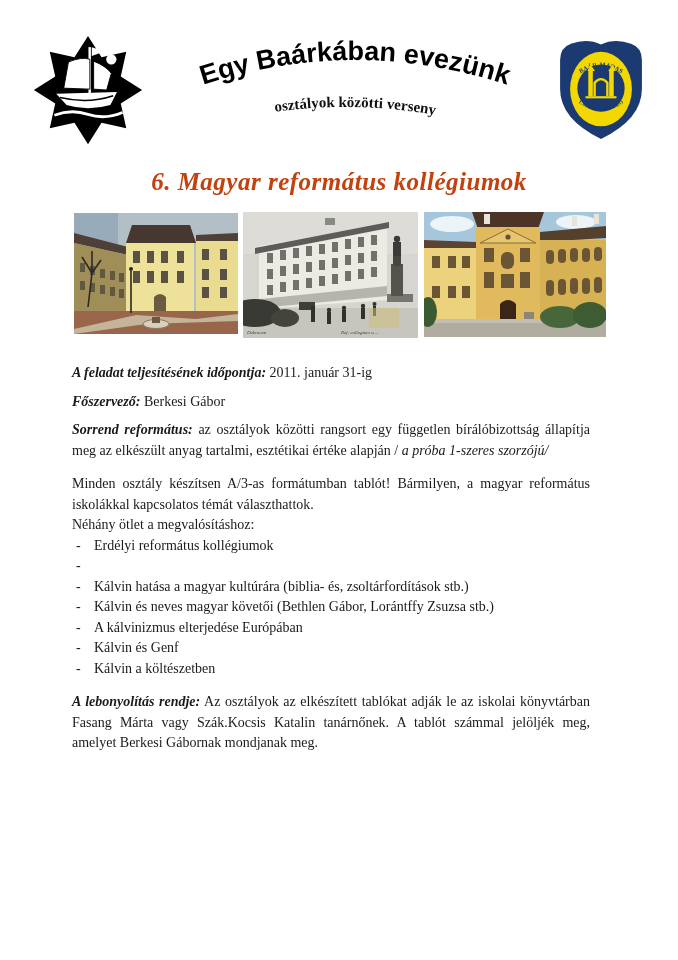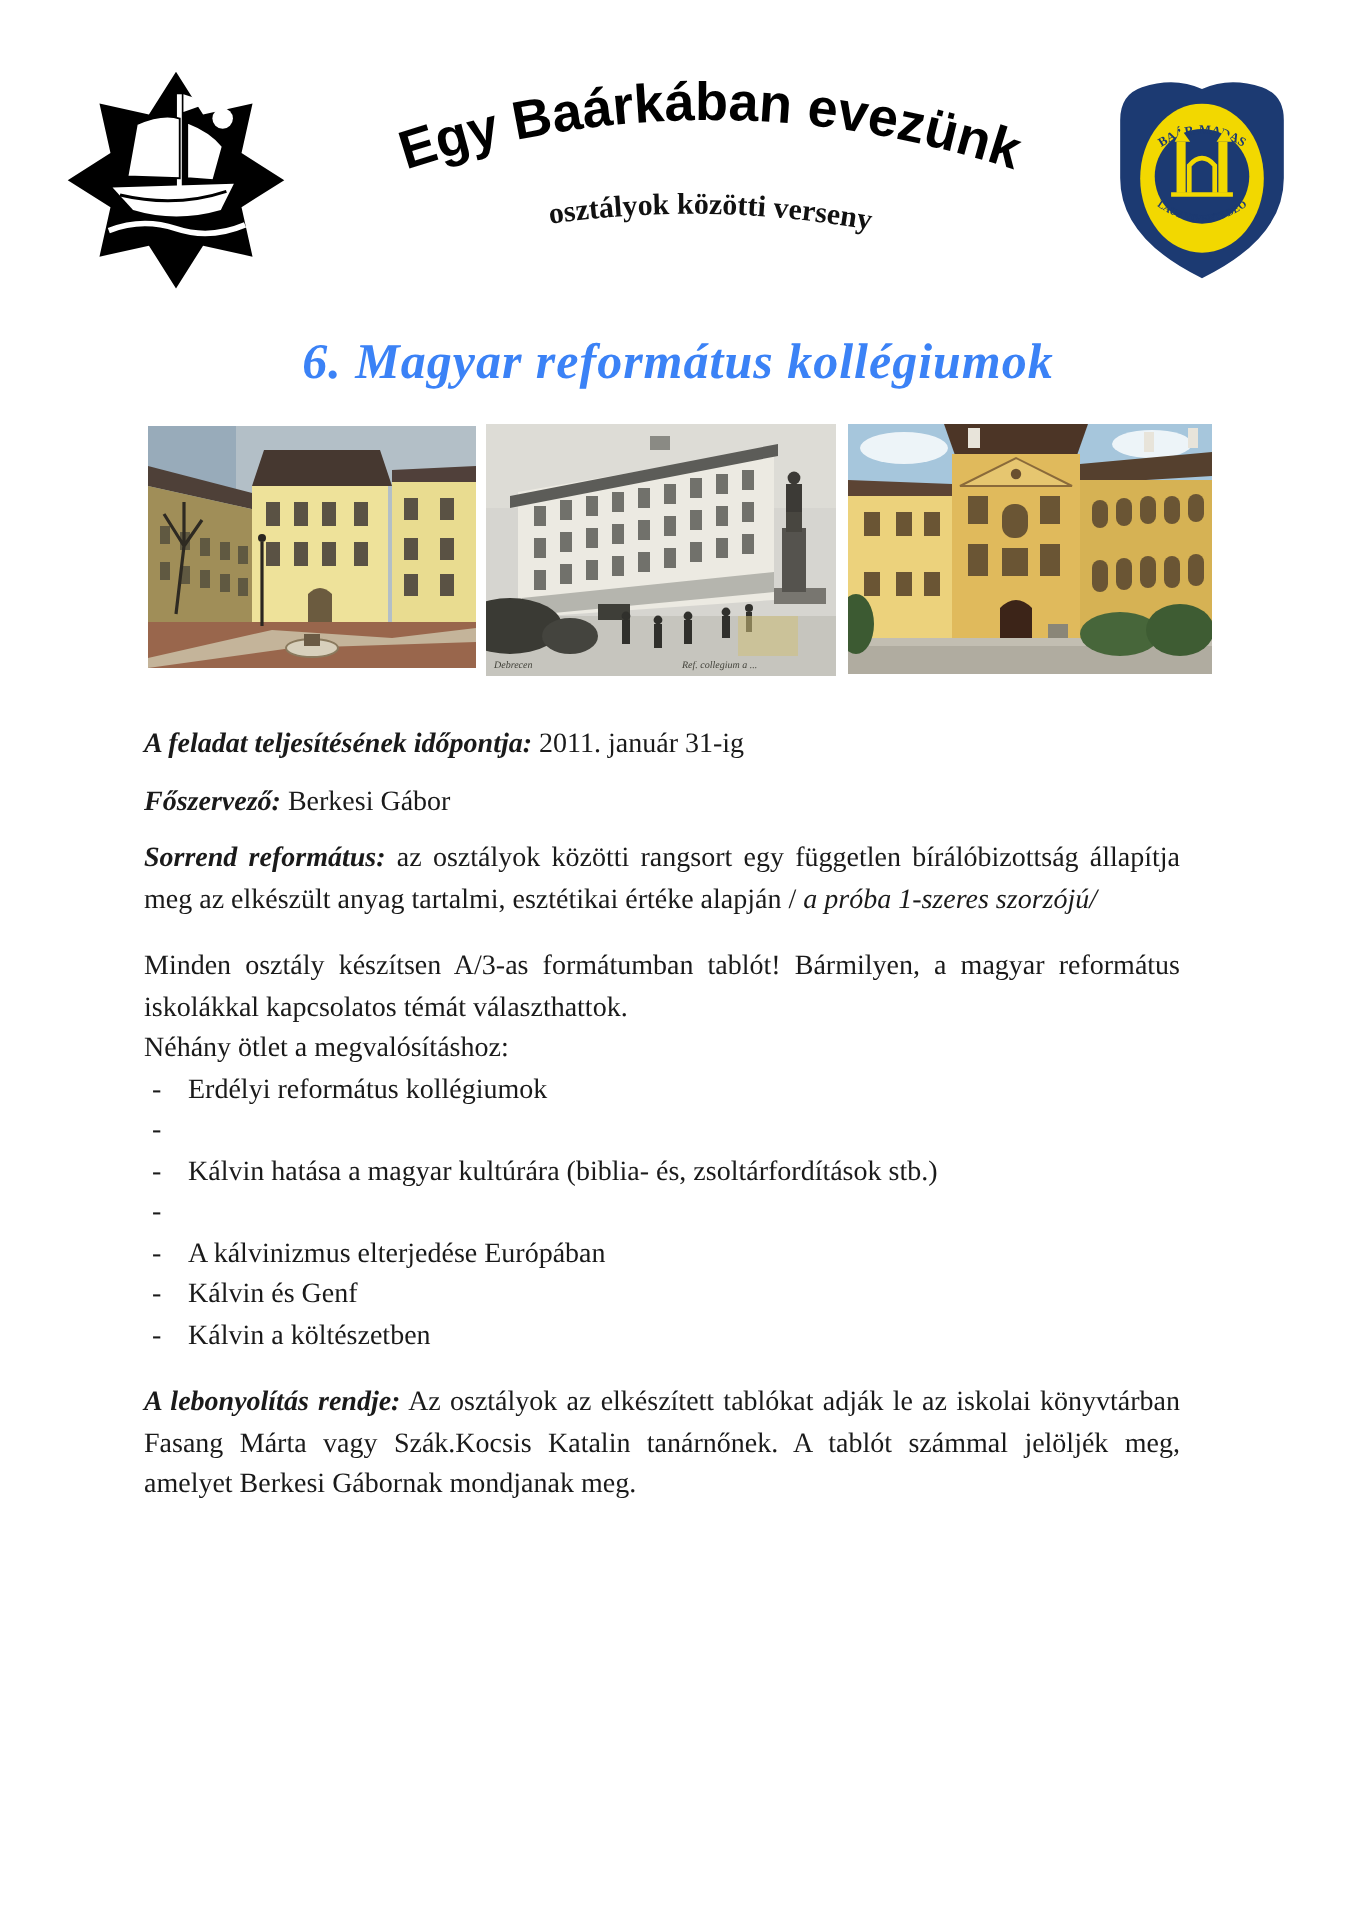--- a/index.html
+++ b/index.html
@@ -15,21 +15,21 @@
   .star-logo{position:absolute;left:32px;top:28px;width:112px;height:126px;}
   .arc-banner{position:absolute;left:150px;top:12px;width:410px;height:112px;}
   .arc-main{font-family:"Liberation Sans", sans-serif;font-weight:bold;font-size:27px;fill:#000;}
   .arc-sub{font-family:"Liberation Serif", serif;font-weight:bold;font-size:15px;fill:#111;}
   .crest{position:absolute;left:551px;top:34px;width:100px;height:112px;}
   .crest-txt{font-family:"Liberation Serif", serif;font-weight:bold;}
   
   .doc-title{
     position:absolute;left:0;top:168px;width:100%;
     text-align:center;font-size:25px;font-weight:bold;font-style:italic;
-    letter-spacing:0.5px;color:#3b82f6;
+    letter-spacing:0.5px;color:#c2410c;
   }
   
   .photo{position:absolute;display:block;}
   .photo-left{left:74px;top:213px;width:164px;height:121px;}
   .photo-mid{left:243px;top:212px;width:175px;height:126px;}
   .photo-right{left:424px;top:212px;width:182px;height:125px;}
   
   .doc-body{
     position:absolute;left:72px;top:363px;width:534px;
     font-size:14px;line-height:20.5px;
@@ -272,20 +272,21 @@
         </li>
       <li>
           <span class="dash">-</span>
         </li>
       <li>
           <span class="dash">-</span>
           <span>Kálvin hatása a magyar kultúrára (biblia- és, zsoltárfordítások stb.)</span>
         </li>
       <li>
           <span class="dash">-</span>
+          <span>Kálvin és neves magyar követői (Bethlen Gábor, Lorántffy Zsuzsa stb.)</span>
         </li>
       <li>
           <span class="dash">-</span>
           <span>A kálvinizmus elterjedése Európában</span>
         </li>
       <li>
           <span class="dash">-</span>
           <span>Kálvin és Genf</span>
         </li>
       <li>

